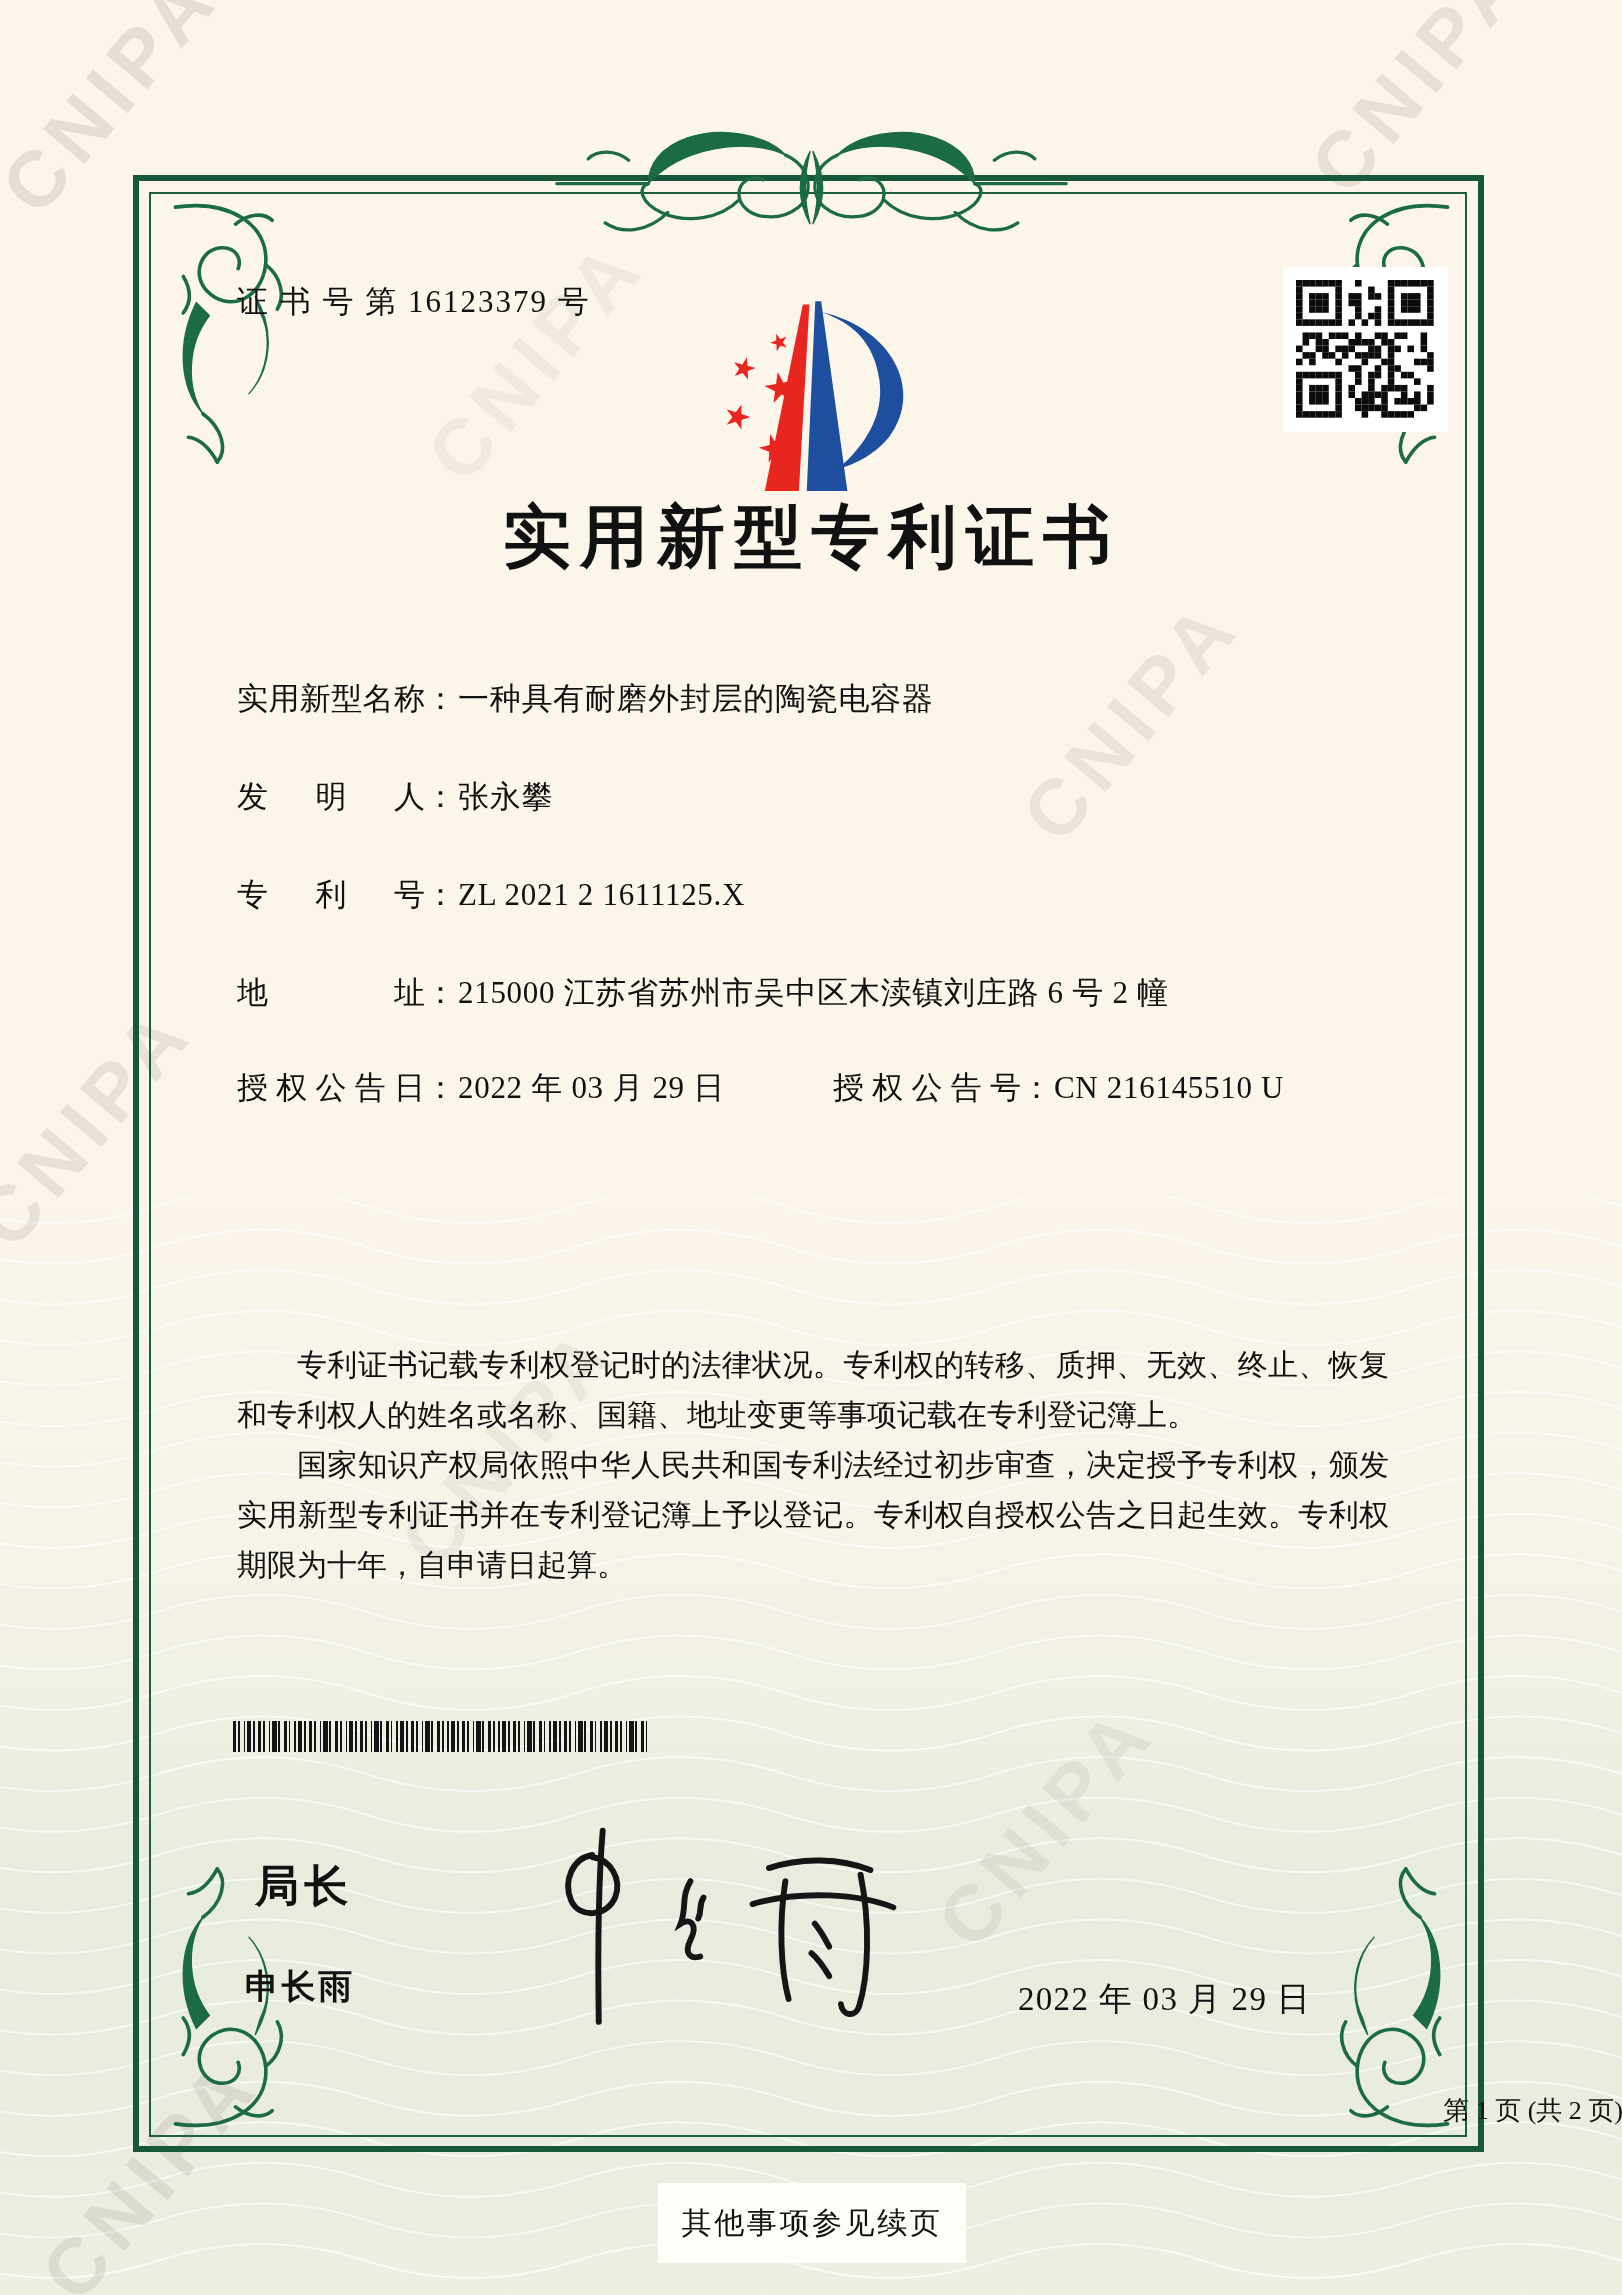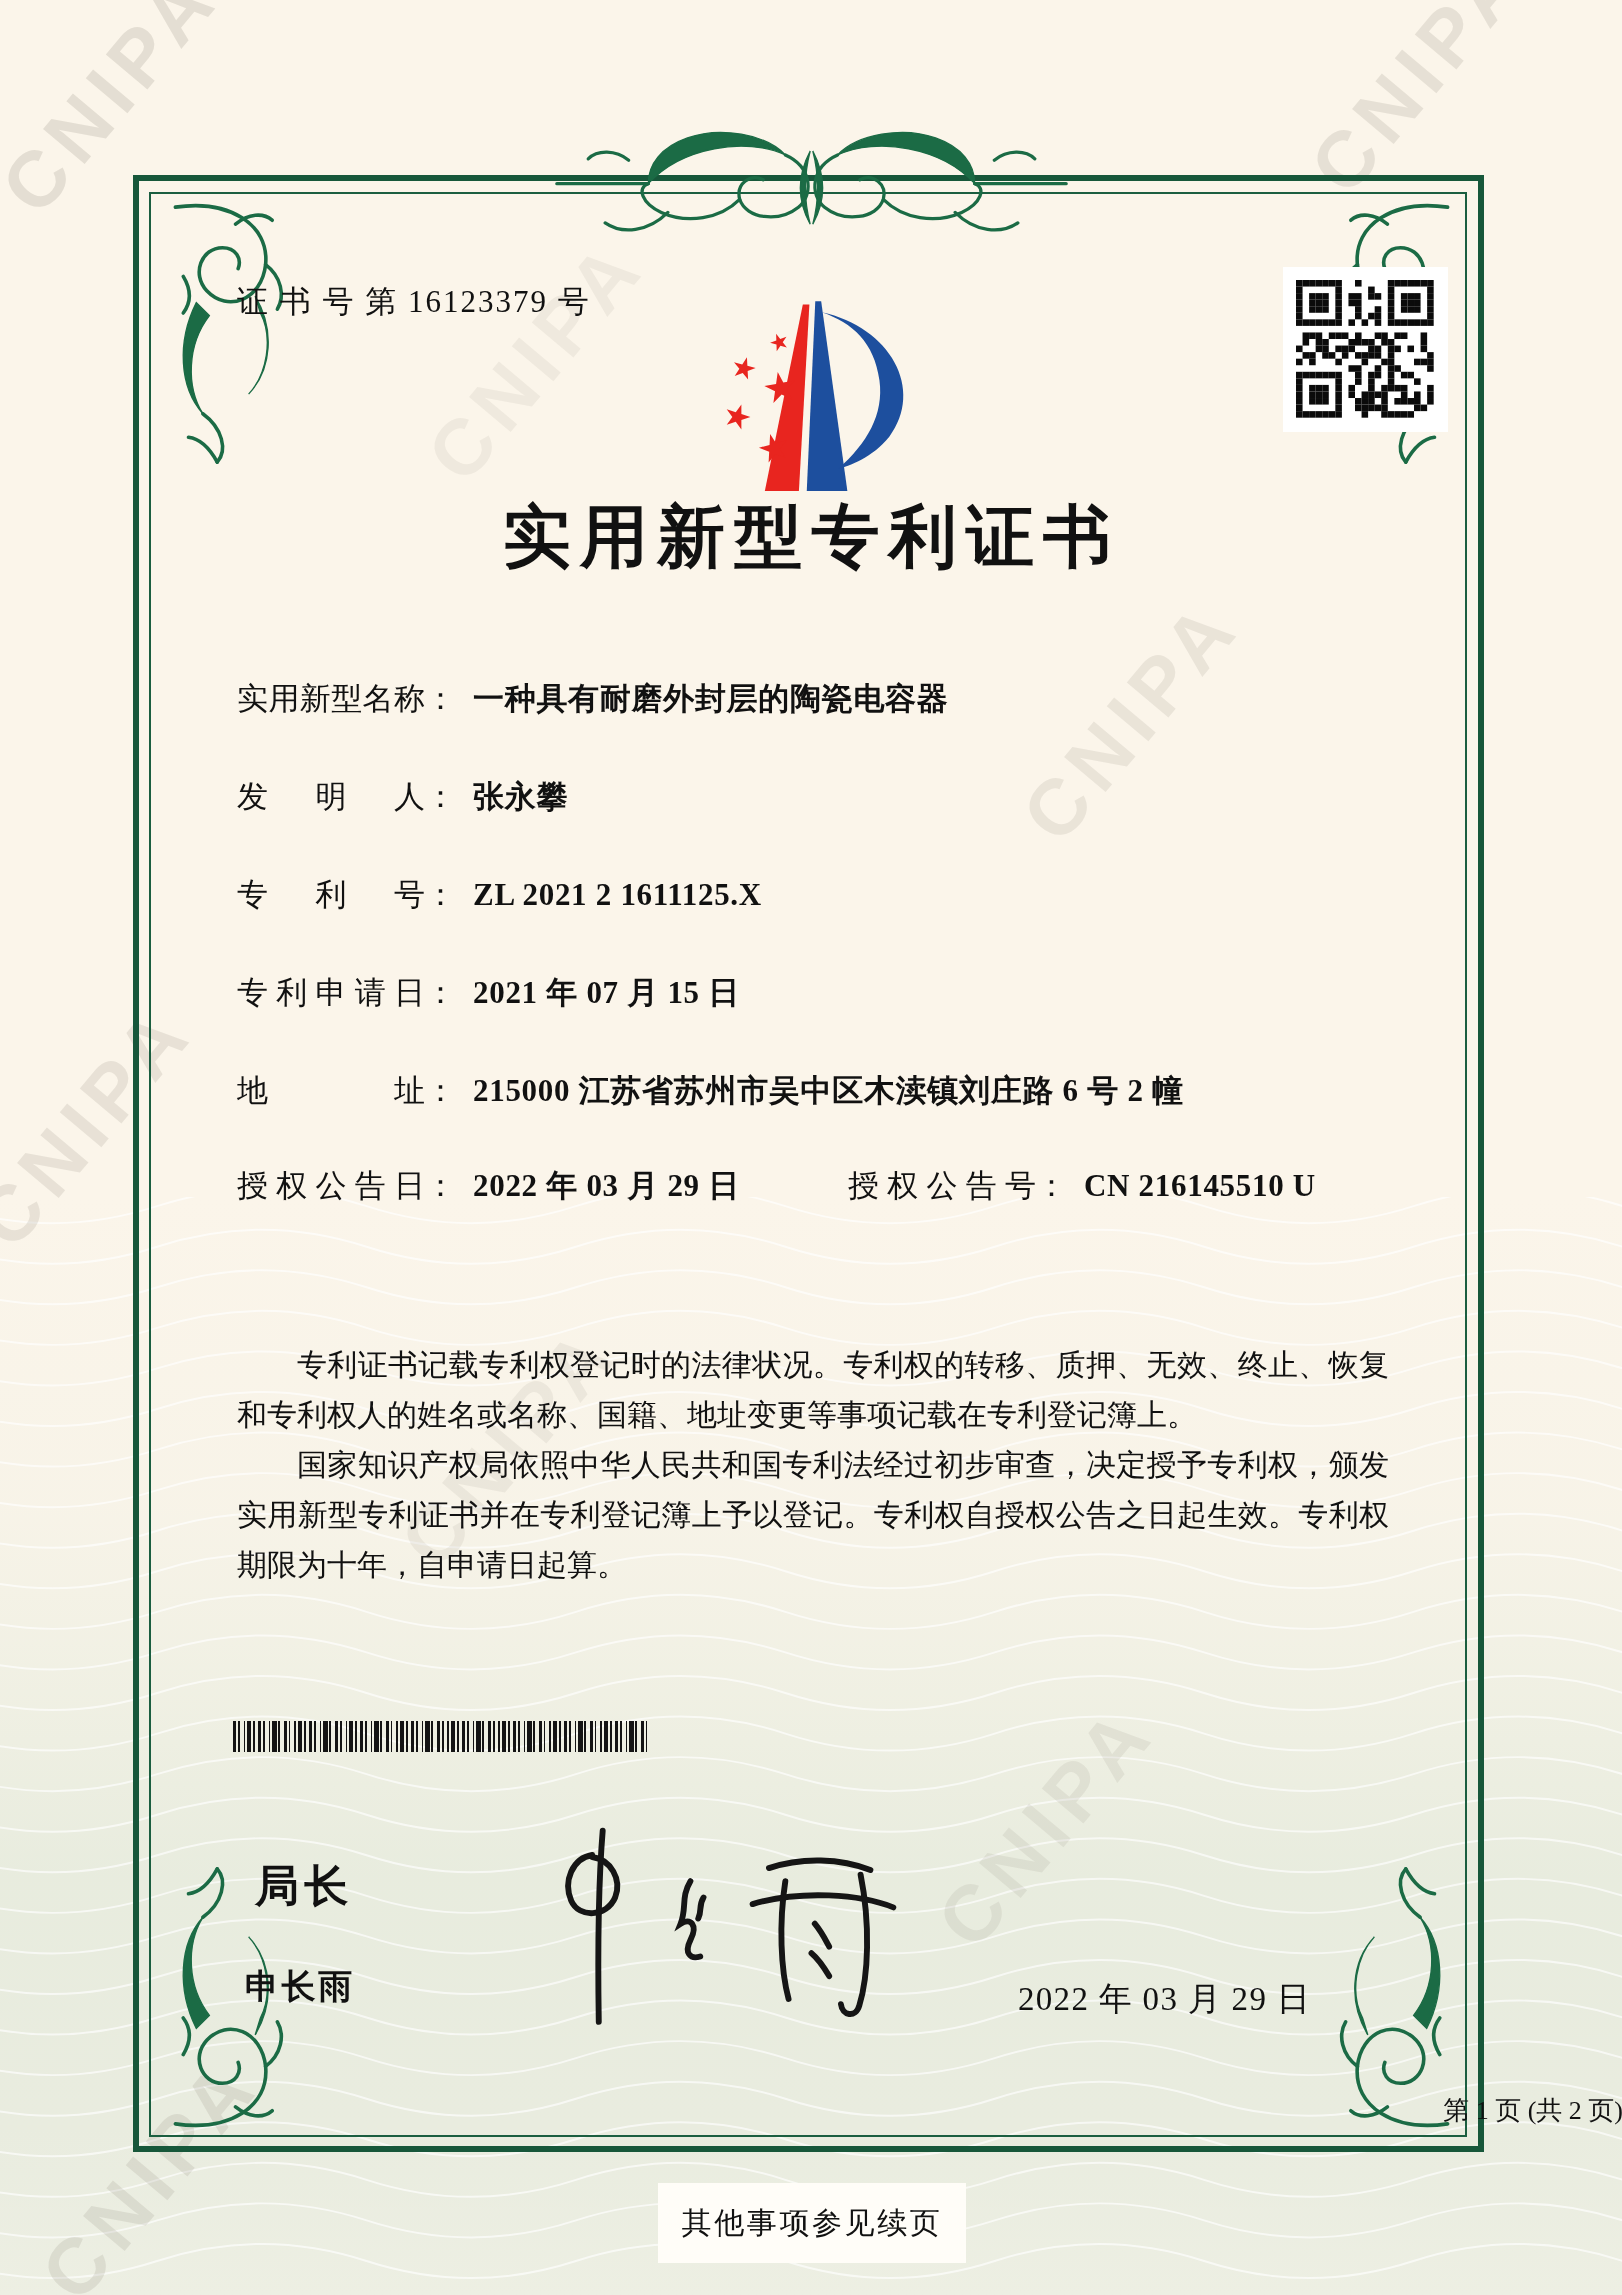--- a/index.html
+++ b/index.html
@@ -34,21 +34,21 @@
   .logo { position:absolute; left:681px; top:265px; z-index:5; }
   .qr { position:absolute; left:1283px; top:267px; width:165px; height:165px; background:#fff; z-index:5; }
   .qr svg { margin:13px; display:block; }
   .doc-title { position:absolute; left:0; right:0; top:492px; z-index:5; text-align:center;
                font-size:68px; font-weight:700; letter-spacing:9.2px; }
 
   .fields { position:absolute; left:237px; top:678px; width:1165px; z-index:5; }
   .row { position:relative; height:98px; font-size:31px; white-space:nowrap; }
   .flabel { display:inline-block; width:188px; text-align:justify; text-align-last:justify; }
   .colon { display:inline-block; }
-  .fvalue { display:inline-block; margin-left:17px; letter-spacing:0.7px;font-weight:bold; }
+  .fvalue { display:inline-block; margin-left:2px; letter-spacing:0.7px; }
   .pair2 { display:inline-block; margin-left:108px; }
   .row.r5 { height:95px; } .row.r6 { height:95px; }
 
   .paras { position:absolute; left:237px; top:1340px; width:1152px; z-index:5;
            font-size:30px; line-height:50px; text-align:justify; }
   .paras p { text-indent:60px; }
 
   .barcode { position:absolute; left:233px; top:1721px; width:414px; height:31px; z-index:5;
              background:repeating-linear-gradient(90deg,
                #141414 0 2.6px, transparent 2.6px 4.6px,
@@ -402,23 +402,20 @@
   <div class="fields">
     <div class="row">
       <span class="flabel">实用新型名称</span><span class="colon">：</span><span class="fvalue">一种具有耐磨外封层的陶瓷电容器</span>
     </div>
     <div class="row">
       <span class="flabel">发明人</span><span class="colon">：</span><span class="fvalue">张永攀</span>
     </div>
     <div class="row">
       <span class="flabel">专利号</span><span class="colon">：</span><span class="fvalue">ZL 2021 2 1611125.X</span>
     </div>
-    <div class="row">
-      <span class="flabel">专利申请日</span><span class="colon">：</span><span class="fvalue">2021 年 07 月 15 日</span>
-    </div>
     <div class="row r6">
       <span class="flabel">地址</span><span class="colon">：</span><span class="fvalue">215000  江苏省苏州市吴中区木渎镇刘庄路 6 号 2 幢</span>
     </div>
     <div class="row">
       <span class="flabel">授权公告日</span><span class="colon">：</span><span class="fvalue">2022 年 03 月 29 日</span><span class="pair2"><span class="flabel">授权公告号</span><span class="colon">：</span><span class="fvalue">CN 216145510 U</span></span>
     </div>
   </div>
 
   <div class="paras">
     <p>专利证书记载专利权登记时的法律状况。专利权的转移、质押、无效、终止、恢复和专利权人的姓名或名称、国籍、地址变更等事项记载在专利登记簿上。</p>

